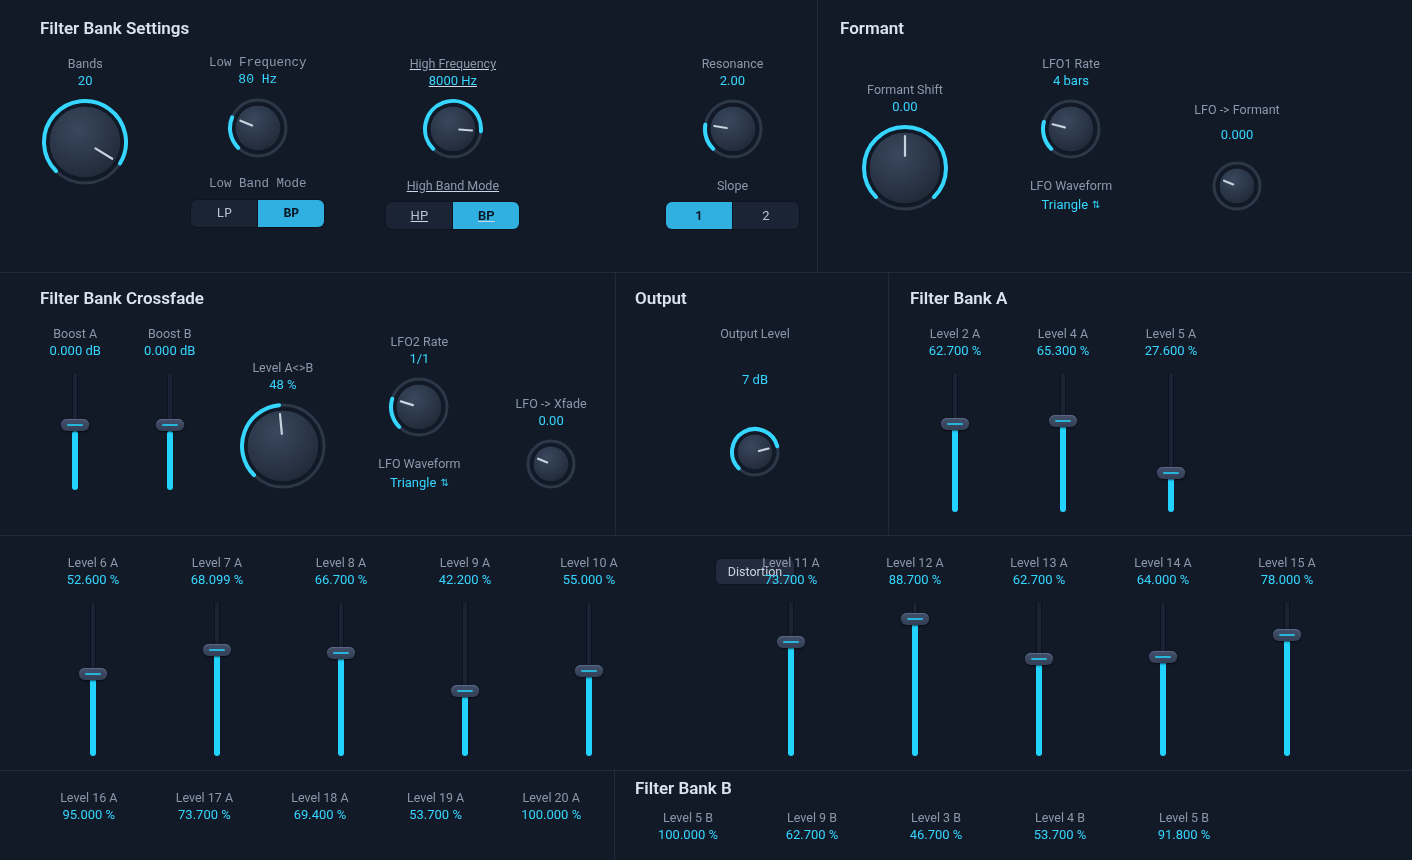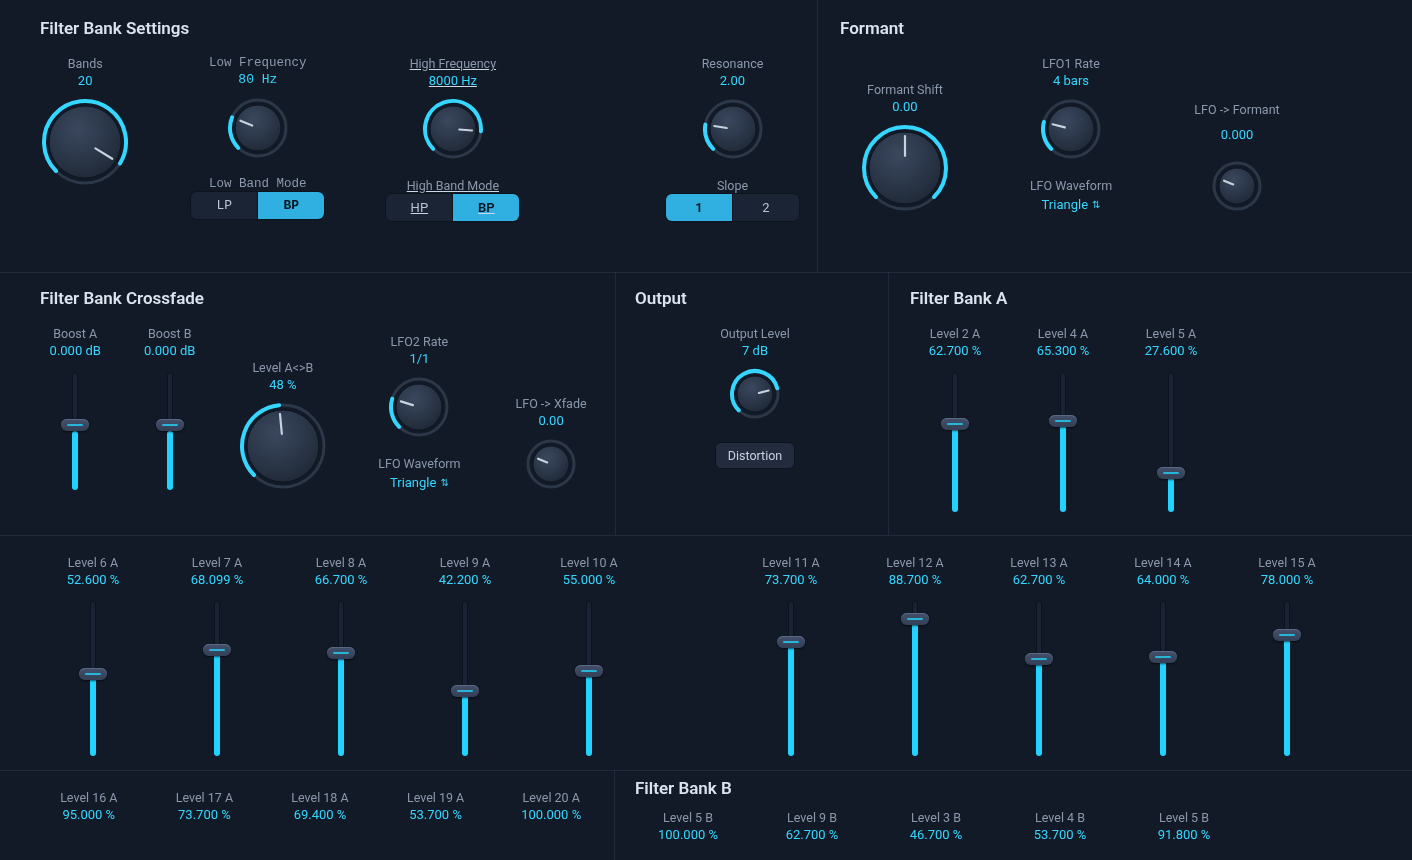--- a/index.html
+++ b/index.html
@@ -44,21 +44,21 @@
   .knob-block{display:flex;flex-direction:column;align-items:center;}
   .knob{position:relative;margin-top:10px;}
   .knob svg{display:block;}
   .knob-face{fill:url(#kgrad);stroke:#0e1522;stroke-width:1;}
   .knob-ring{fill:none;stroke:#2c3748;stroke-width:3;}
   .knob-arc{fill:none;stroke:var(--accent);stroke-width:4;stroke-linecap:round;}
   .knob-tick{stroke:#c8d2df;stroke-width:2.2;stroke-linecap:round;}
   .subhead{font-size:12.5px;color:var(--muted);text-align:center;margin-top:18px;}
 
   
-  .seg{display:inline-flex;border-radius:7px;overflow:hidden;background:var(--button-bg);border:1px solid #0d1420;}
+  .seg{display:inline-flex;border-radius:7px;overflow:hidden;margin-top:8px;background:var(--button-bg);border:1px solid #0d1420;}
   .seg .opt{padding:6px 0;width:66px;text-align:center;font-size:13px;color:#b8c3d3;cursor:pointer;}
   .seg .opt.on{background:var(--button-on);color:var(--button-text-on);font-weight:600;}
   .seg .opt + .opt{border-left:1px solid #0d1420;}
 
   .small-btn{display:inline-block;background:#222c3e;border:1px solid #0d1420;color:#c7d1df;padding:5px 12px;border-radius:6px;font-size:12.5px;cursor:pointer;}
 
   .dropdown{color:var(--accent);font-size:13px;text-align:center;margin-top:4px;cursor:pointer;}
   .dropdown .caret{display:inline-block;margin-left:4px;color:var(--accent);font-size:10px;position:relative;top:-1px;}
 
   
@@ -273,21 +273,21 @@
     <line class="knob-tick" x1="13.065686544841986" y1="20.642431946888742" x2="22.212093916703726" y2="24.43099792730313"></line>
   </svg>
           </div>
       </div>
     </div>
   </div>
 
   <div class="abs" style="left:635px;top:288px;width:240px;">
     <h2 class="section">Output</h2>
     <div class="row" style="gap:30px;justify-content:center;">
-      <div class="knob-block" style="width:100px;">
+      <div class="knob-block" style="width:100px;gap:29px;">
         <div class="label">Output Level</div>
         <div class="value">7 dB</div>
         <div class="knob">
             <svg width="52" height="52">
     <circle class="knob-ring" cx="26" cy="26" r="23"></circle>
     <path class="knob-arc" d="M 9.736544032709403 42.2634559672906 A 23 23 0 1 1 48.27741270595851 20.280132595208336"></path>
     <circle class="knob-face" cx="26" cy="26" r="18"></circle>
     <line class="knob-tick" x1="39.560164255800835" y1="22.51834157969203" x2="29.971190960627386" y2="24.980371462624095"></line>
   </svg>
           </div>

